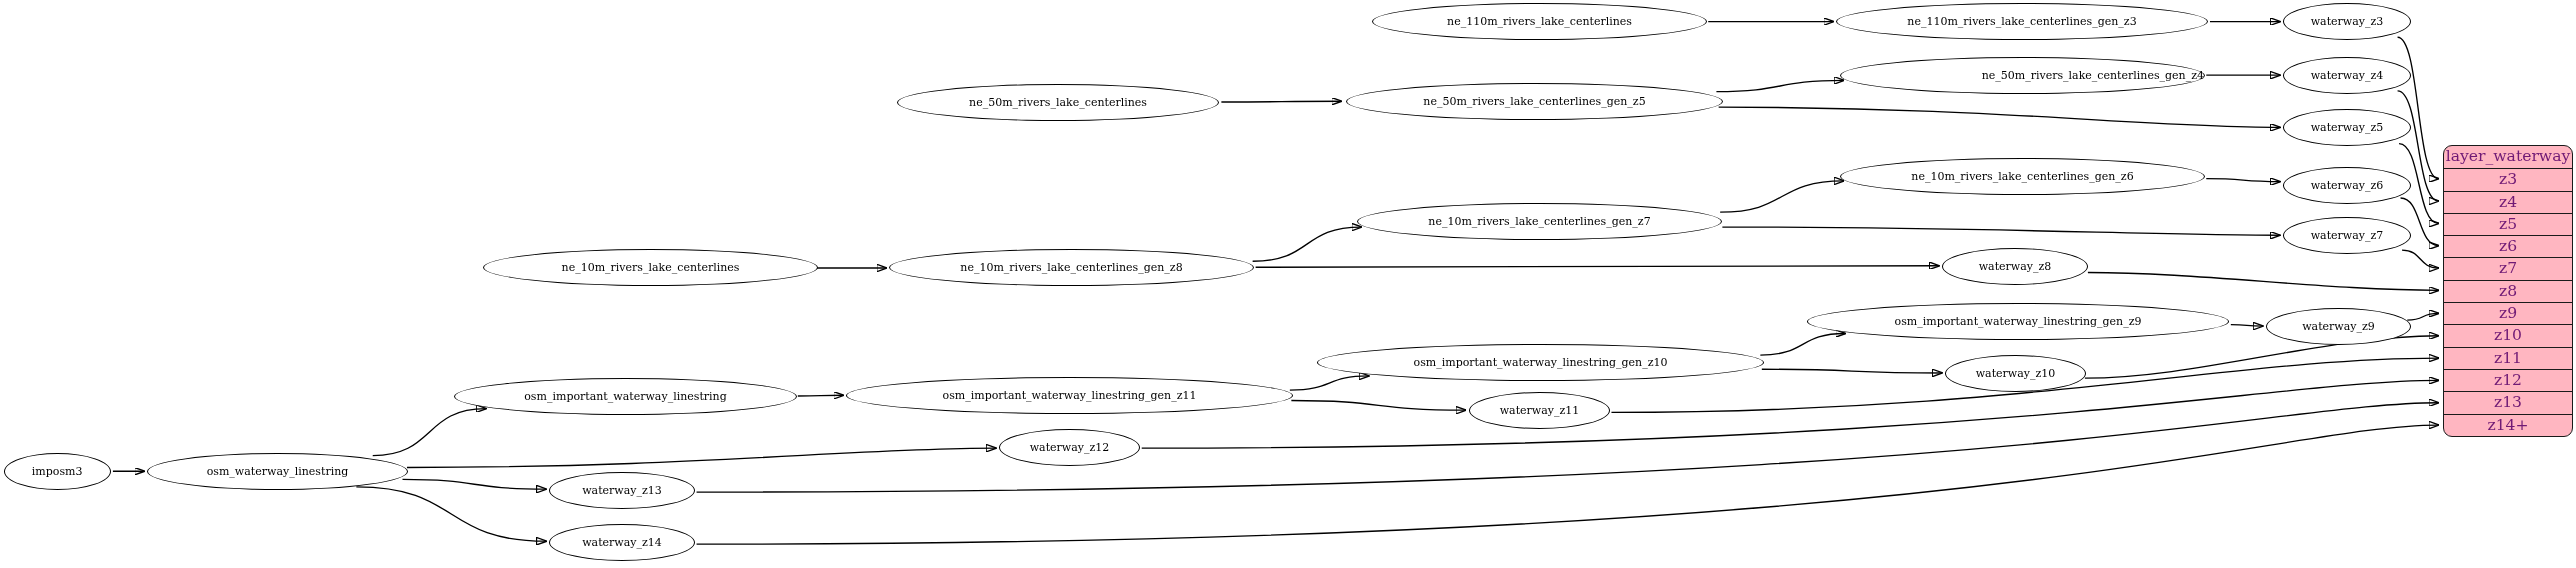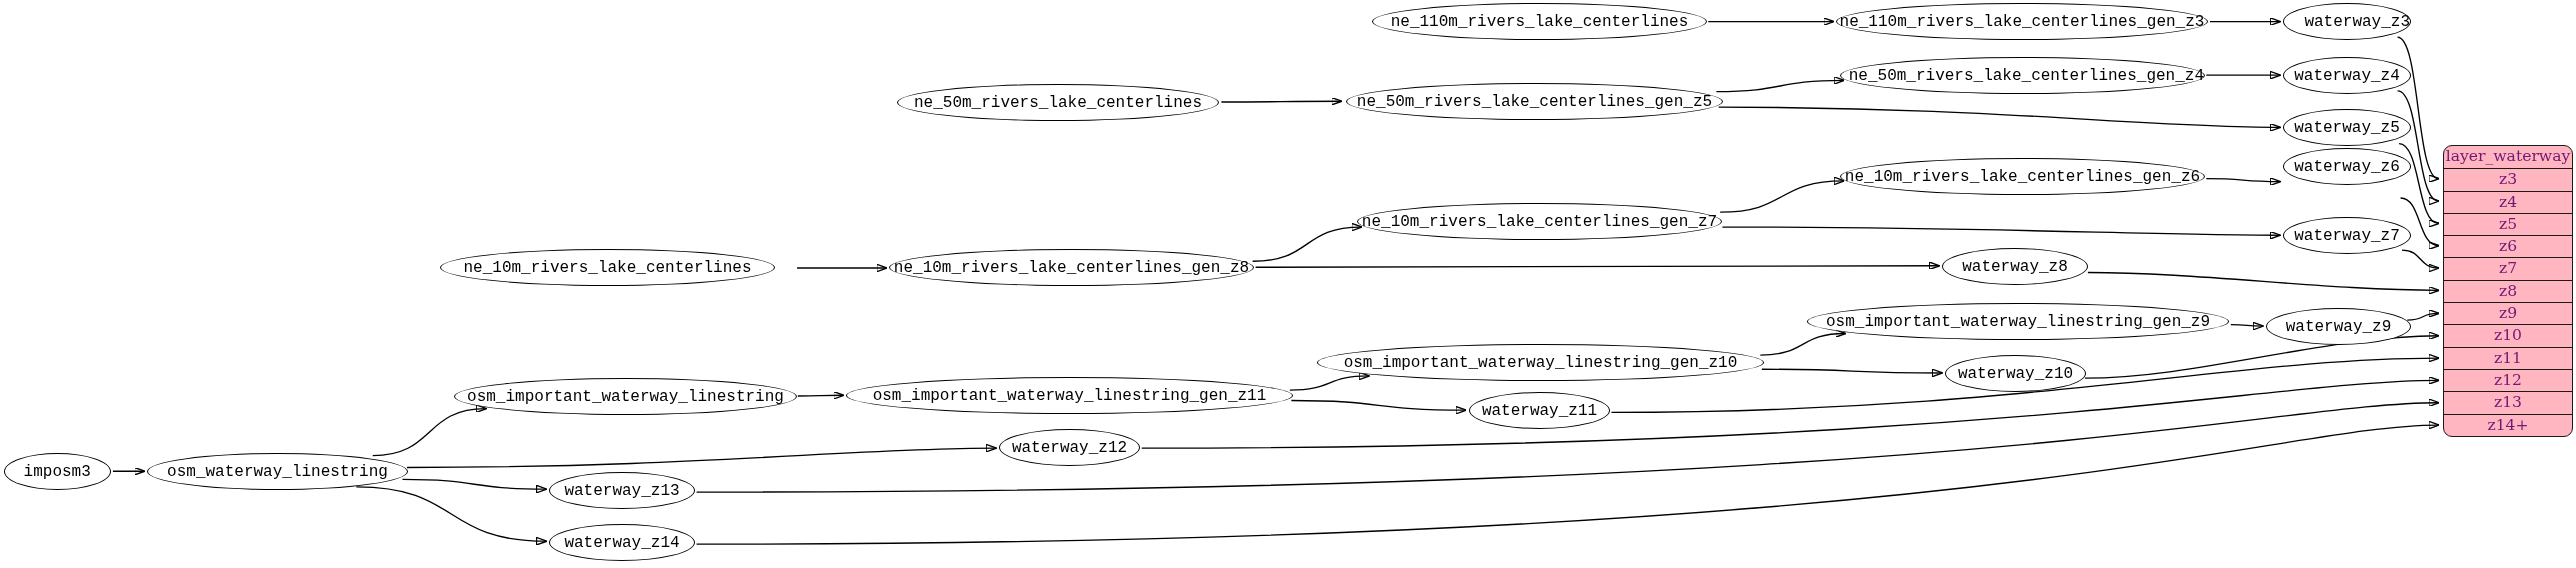--- a/index.html
+++ b/index.html
@@ -13,23 +13,22 @@
   #edges{position:absolute;left:0;top:0;width:2576px;height:568px;}
   #edges path{fill:none;stroke:var(--edge,#000);stroke-width:1.8px;}
   .node{
     position:absolute;
     box-sizing:border-box;
     height:37px;
     border:1.5px solid var(--node-stroke,#000);
     border-radius:50%;
     background:var(--node-fill,#fff);
     display:flex;align-items:center;justify-content:center;
-    font-size:16px;color:#000;
+    font-size:11px;color:#000;
     white-space:nowrap;
-    font-family:Liberation Mono, monospace;
   }
   .record{
     position:absolute;
     left:2443px;top:145px;width:130px;
     box-sizing:border-box;
     border:1.5px solid var(--record-stroke,#000);
     border-radius:9px;
     background:var(--record-fill,#ffb6c1);
     overflow:hidden;
   }
@@ -117,42 +116,42 @@
     </div>
   <div class="node" style="left:897px;top:84px;width:322px;">
       <span>ne_50m_rivers_lake_centerlines</span>
     </div>
   <div class="node" style="left:1346px;top:83px;width:377px;">
       <span>ne_50m_rivers_lake_centerlines_gen_z5</span>
     </div>
   <div class="node" style="left:1840px;top:57px;width:365px;justify-content:flex-end;">
       <span>ne_50m_rivers_lake_centerlines_gen_z4</span>
     </div>
-  <div class="node" style="left:440px;top:249px;width:335px;">
+  <div class="node" style="left:483px;top:249px;width:335px;">
       <span>ne_10m_rivers_lake_centerlines</span>
     </div>
   <div class="node" style="left:889px;top:249px;width:365px;">
       <span>ne_10m_rivers_lake_centerlines_gen_z8</span>
     </div>
   <div class="node" style="left:1357px;top:203px;width:365px;">
       <span>ne_10m_rivers_lake_centerlines_gen_z7</span>
     </div>
   <div class="node" style="left:1840px;top:158px;width:365px;">
       <span>ne_10m_rivers_lake_centerlines_gen_z6</span>
     </div>
-  <div class="node" style="left:2283px;top:3px;width:128px;justify-content:flex-end;">
+  <div class="node" style="left:2283px;top:3px;width:128px;">
       <span>waterway_z3</span>
     </div>
   <div class="node" style="left:2283px;top:57px;width:128px;justify-content:center;">
       <span>waterway_z4</span>
     </div>
   <div class="node" style="left:2283px;top:109px;width:128px;">
       <span>waterway_z5</span>
     </div>
-  <div class="node" style="left:2283px;top:148px;width:128px;">
+  <div class="node" style="left:2283px;top:167px;width:128px;">
       <span>waterway_z6</span>
     </div>
   <div class="node" style="left:2283px;top:217px;width:128px;">
       <span>waterway_z7</span>
     </div>
   <div class="node" style="left:1942px;top:248px;width:146px;">
       <span>waterway_z8</span>
     </div>
   <div class="node" style="left:2266px;top:308px;width:145px;">
       <span>waterway_z9</span>

